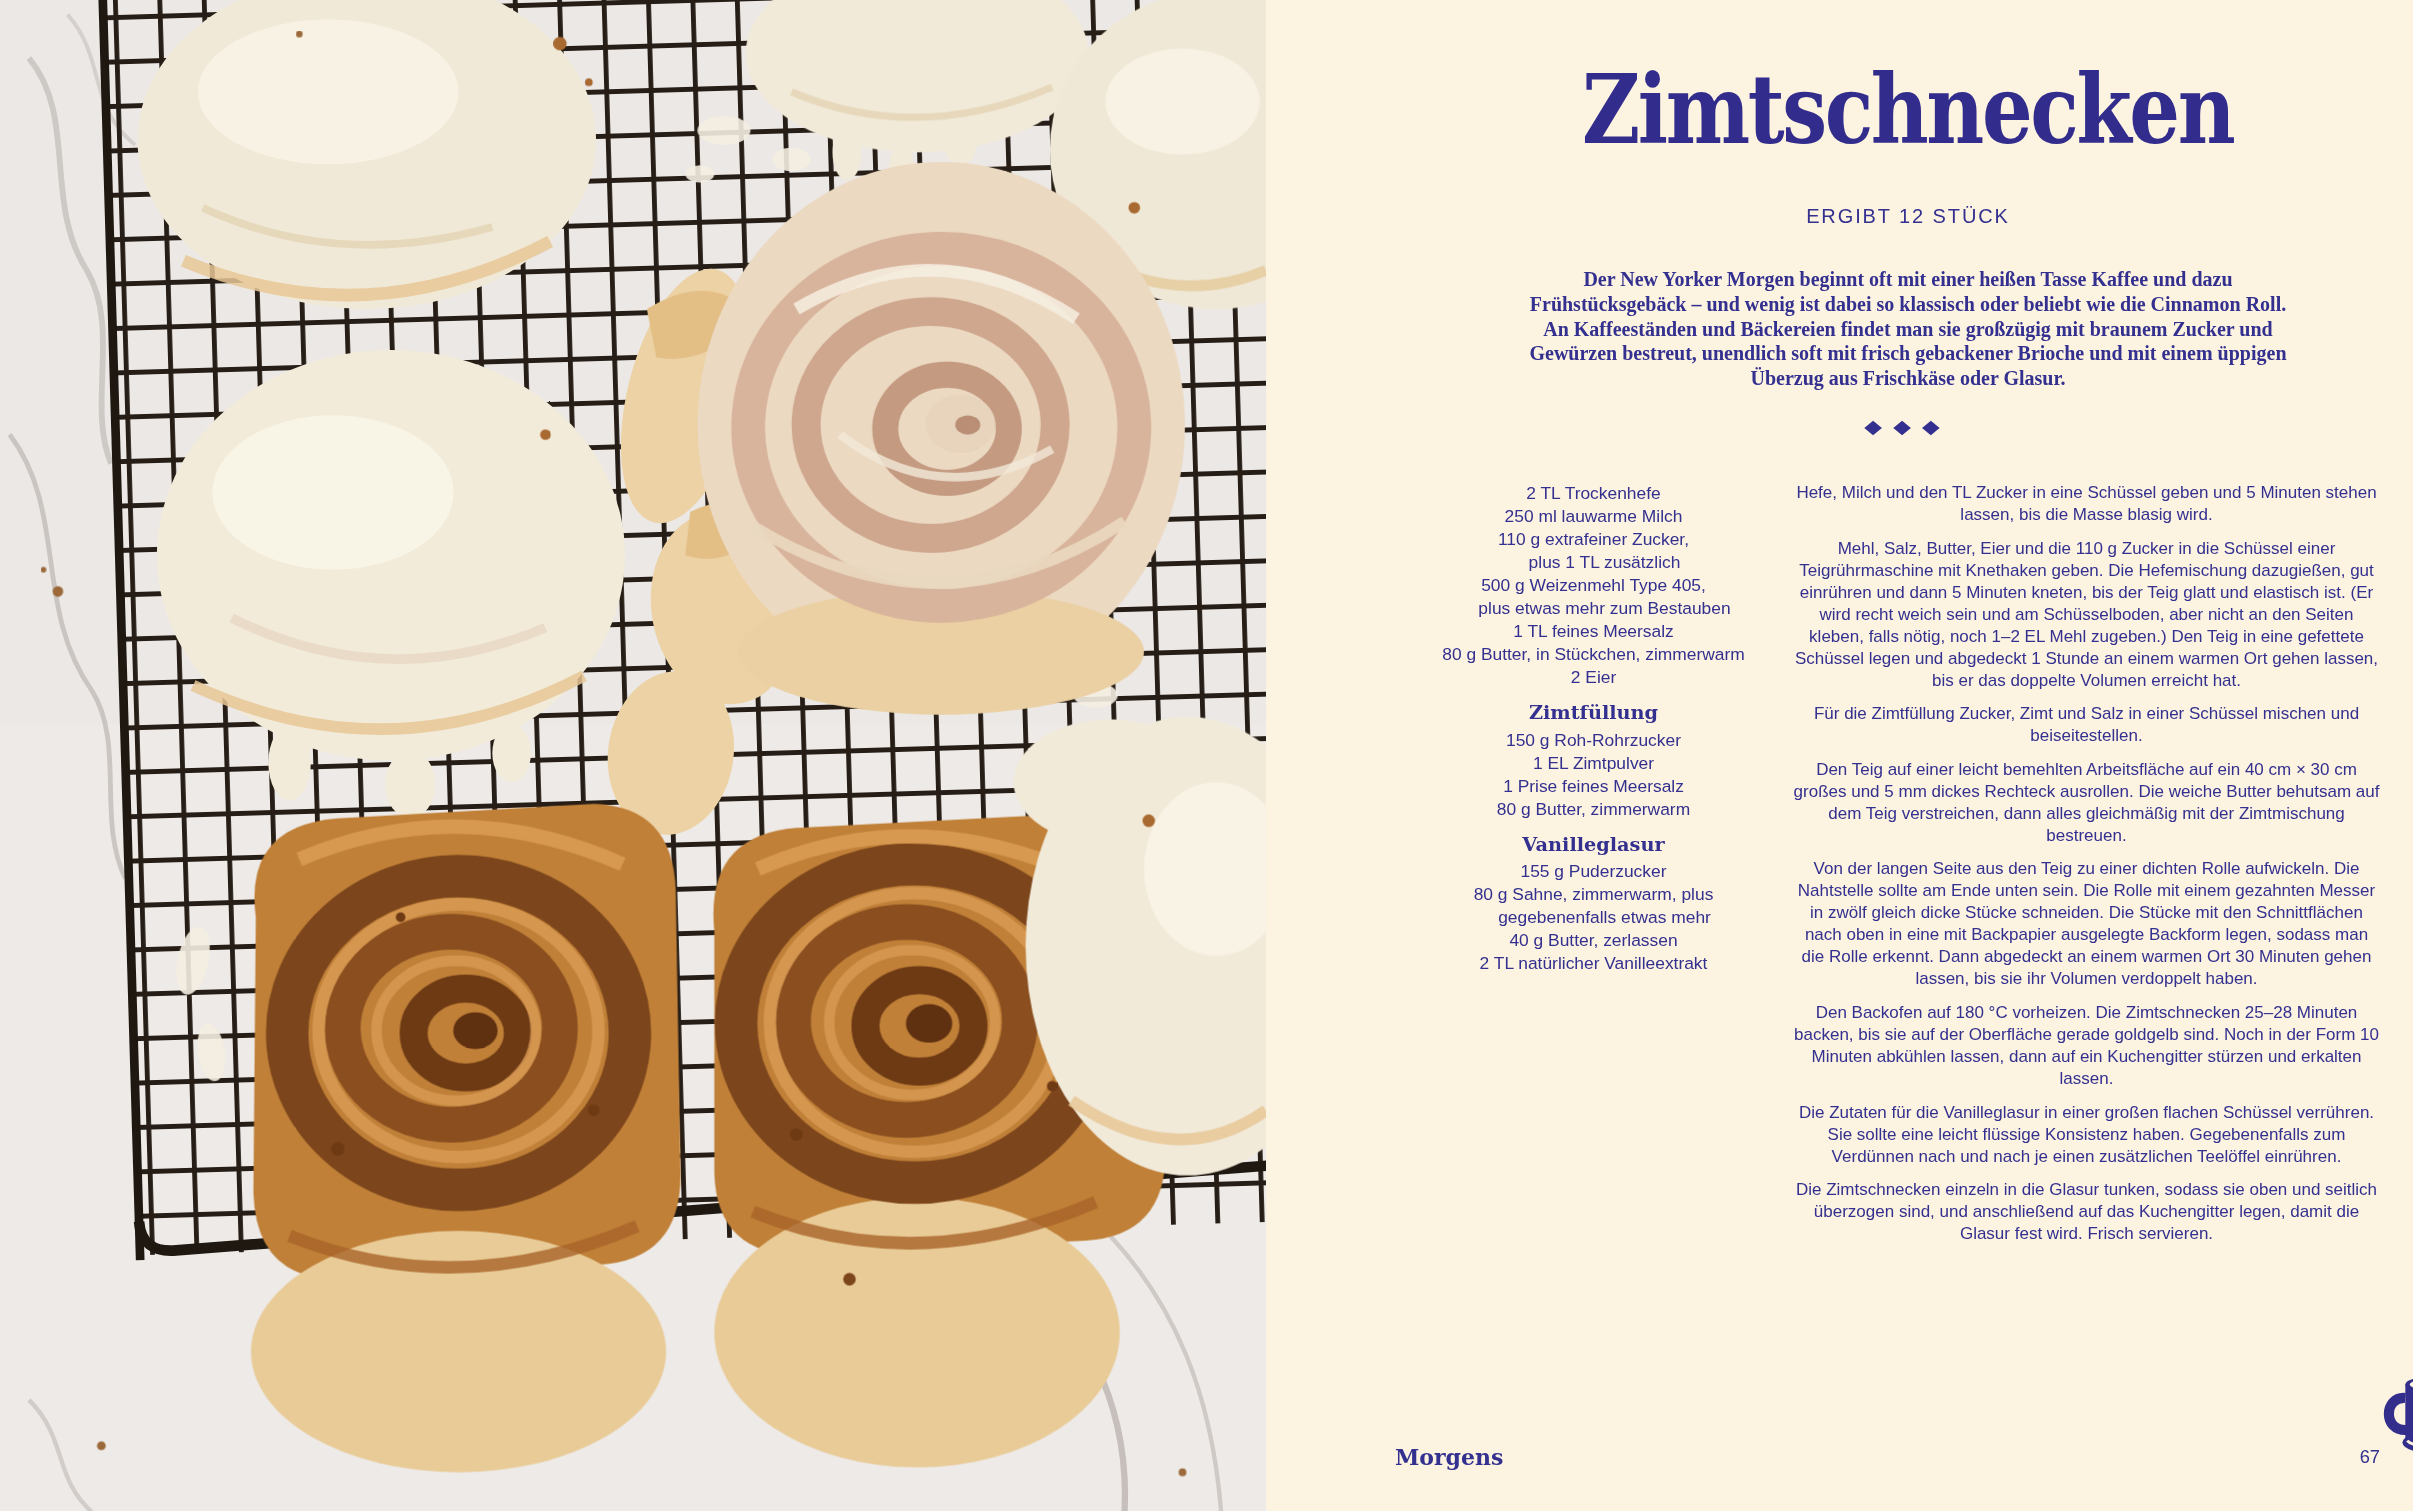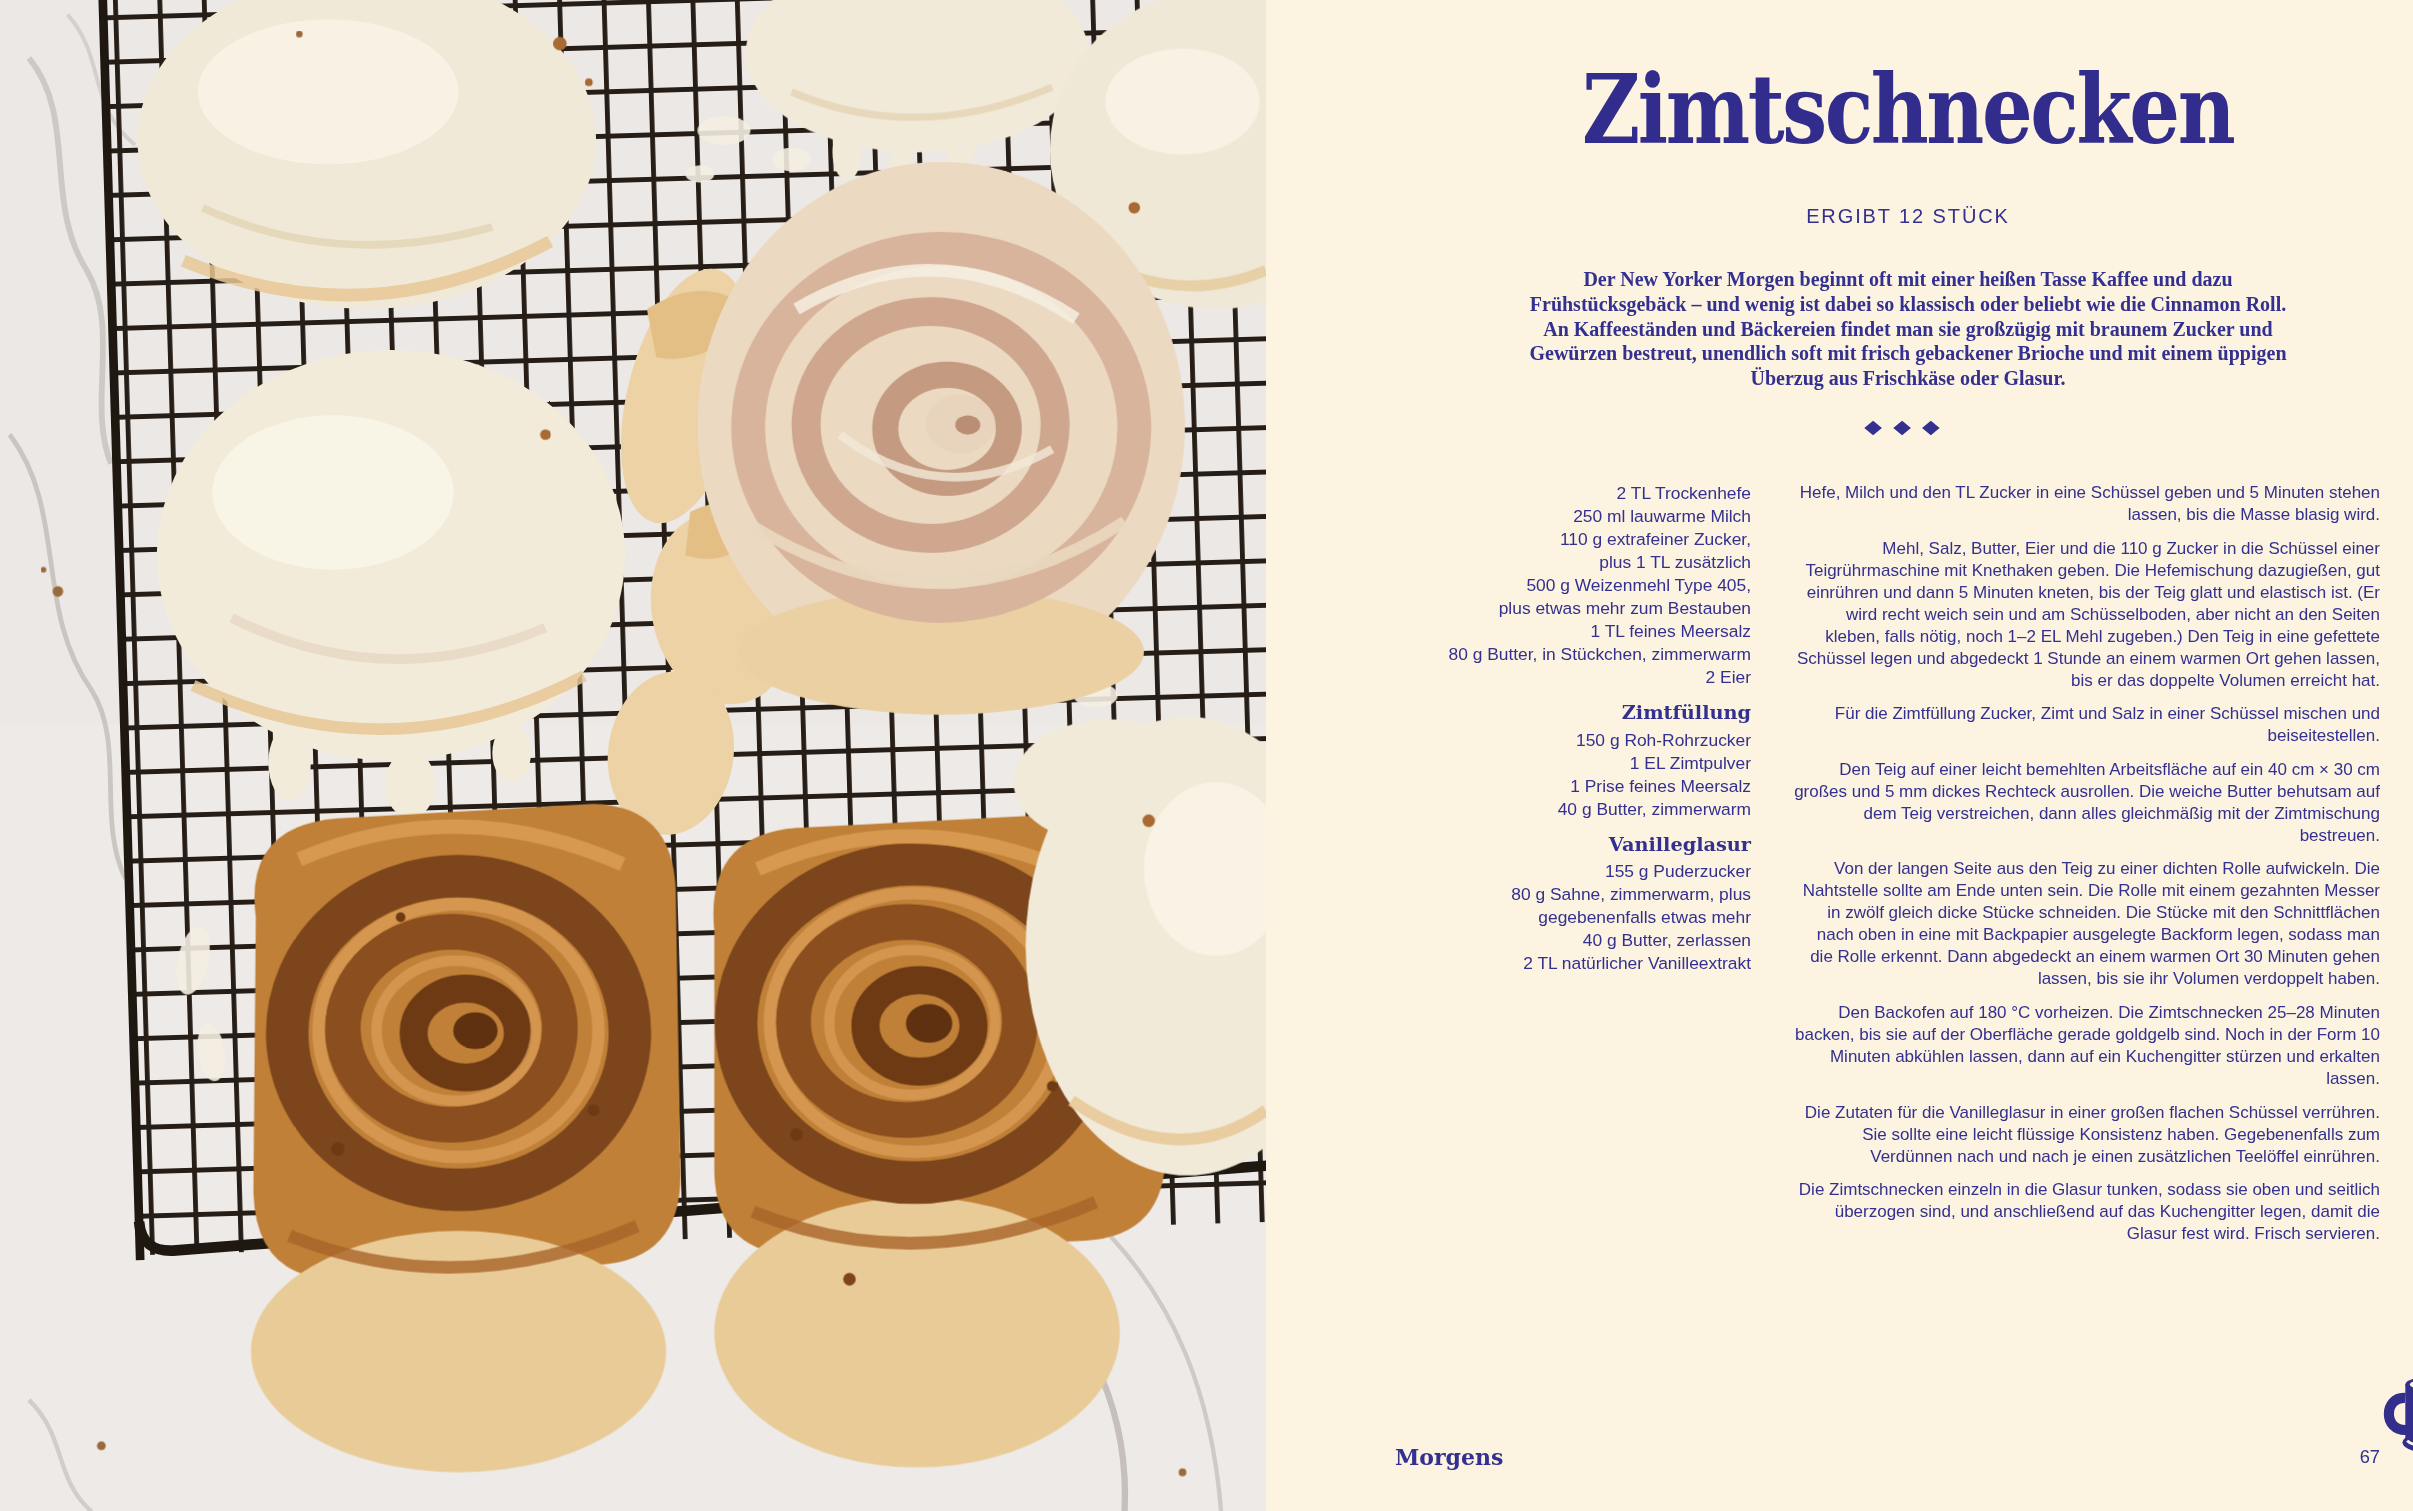--- a/index.html
+++ b/index.html
@@ -10,21 +10,21 @@
   .content{position:absolute;left:170px;top:0;width:944px;text-align:center;}
   .title{margin:62px 0 17.4px;line-height:1;}
   .title span{display:inline-block;font-family:"DejaVu Serif",serif;font-weight:700;font-size:95px;
     letter-spacing:-2.9px;transform:scaleX(.84);transform-origin:center;color:#322D8C;}
   .yield{font-family:"Liberation Sans",sans-serif;font-size:20px;letter-spacing:1.9px;margin-bottom:39px;margin-top:48px;}
   .intro{width:758px;margin:16px auto;font-family:"Liberation Serif",serif;font-weight:700;
     font-size:20px;line-height:1.24;}
   .intro p{margin:0 0 8.7px;}
   .ornament{margin-top:25px;font-size:20px;letter-spacing:9.7px;line-height:1;}
   .ornament span{display:inline-block;transform:scale(1.15,.95);}
-  .cols{display:flex;gap:42px;margin-top:46px;text-align:right;}
+  .cols{display:flex;gap:42px;margin-top:46px;text-align:center;}
   .ingredients{width:315px;font-family:"Liberation Sans",sans-serif;font-size:17.4px;line-height:23px;}
   .ing-head{font-family:"DejaVu Serif",serif;font-weight:700;font-size:19.3px;line-height:1;margin:14.5px 0 5.8px;}
   .ing-line.cont{padding-left:22px;}
   .steps{flex:1;font-family:"Liberation Sans",sans-serif;font-size:17px;line-height:22px;}
   .steps p{margin:0 0 11.6px;}
   .footer-section{position:absolute;left:129px;bottom:42px;font-family:"DejaVu Serif",serif;
     font-weight:700;font-size:22px;}
   .footer-page{position:absolute;left:170px;bottom:44px;width:944px;text-align:right;
     font-family:"Liberation Sans",sans-serif;font-size:18.3px;}
   .mug{position:absolute;right:55px;bottom:57px;width:97px;height:85px;}
@@ -188,21 +188,21 @@
             <div class="ing-line cont">plus 1 TL zusätzlich</div>
             <div class="ing-line">500 g Weizenmehl Type 405,</div>
             <div class="ing-line cont">plus etwas mehr zum Bestauben</div>
             <div class="ing-line">1 TL feines Meersalz</div>
             <div class="ing-line">80 g Butter, in Stückchen, zimmerwarm</div>
             <div class="ing-line">2 Eier</div>
             <div class="ing-head">Zimtfüllung</div>
             <div class="ing-line">150 g Roh-Rohrzucker</div>
             <div class="ing-line">1 EL Zimtpulver</div>
             <div class="ing-line">1 Prise feines Meersalz</div>
-            <div class="ing-line">40 g Butter, zimmerwarm</div>
+            <div class="ing-line">80 g Butter, zimmerwarm</div>
             <div class="ing-head">Vanilleglasur</div>
             <div class="ing-line">155 g Puderzucker</div>
             <div class="ing-line">80 g Sahne, zimmerwarm, plus</div>
             <div class="ing-line cont">gegebenenfalls etwas mehr</div>
             <div class="ing-line">40 g Butter, zerlassen</div>
             <div class="ing-line">2 TL natürlicher Vanilleextrakt</div>
           </div>
         <div class="steps">
             <p>Hefe, Milch und den TL Zucker in eine Schüssel geben und 5 Minuten stehen lassen, bis die Masse blasig wird.</p>
             <p>Mehl, Salz, Butter, Eier und die 110 g Zucker in die Schüssel einer Teigrührmaschine mit Knethaken geben. Die Hefemischung dazugießen, gut einrühren und dann 5 Minuten kneten, bis der Teig glatt und elastisch ist. (Er wird recht weich sein und am Schüsselboden, aber nicht an den Seiten kleben, falls nötig, noch 1–2 EL Mehl zugeben.) Den Teig in eine gefettete Schüssel legen und abgedeckt 1 Stunde an einem warmen Ort gehen lassen, bis er das doppelte Volumen erreicht hat.</p>

